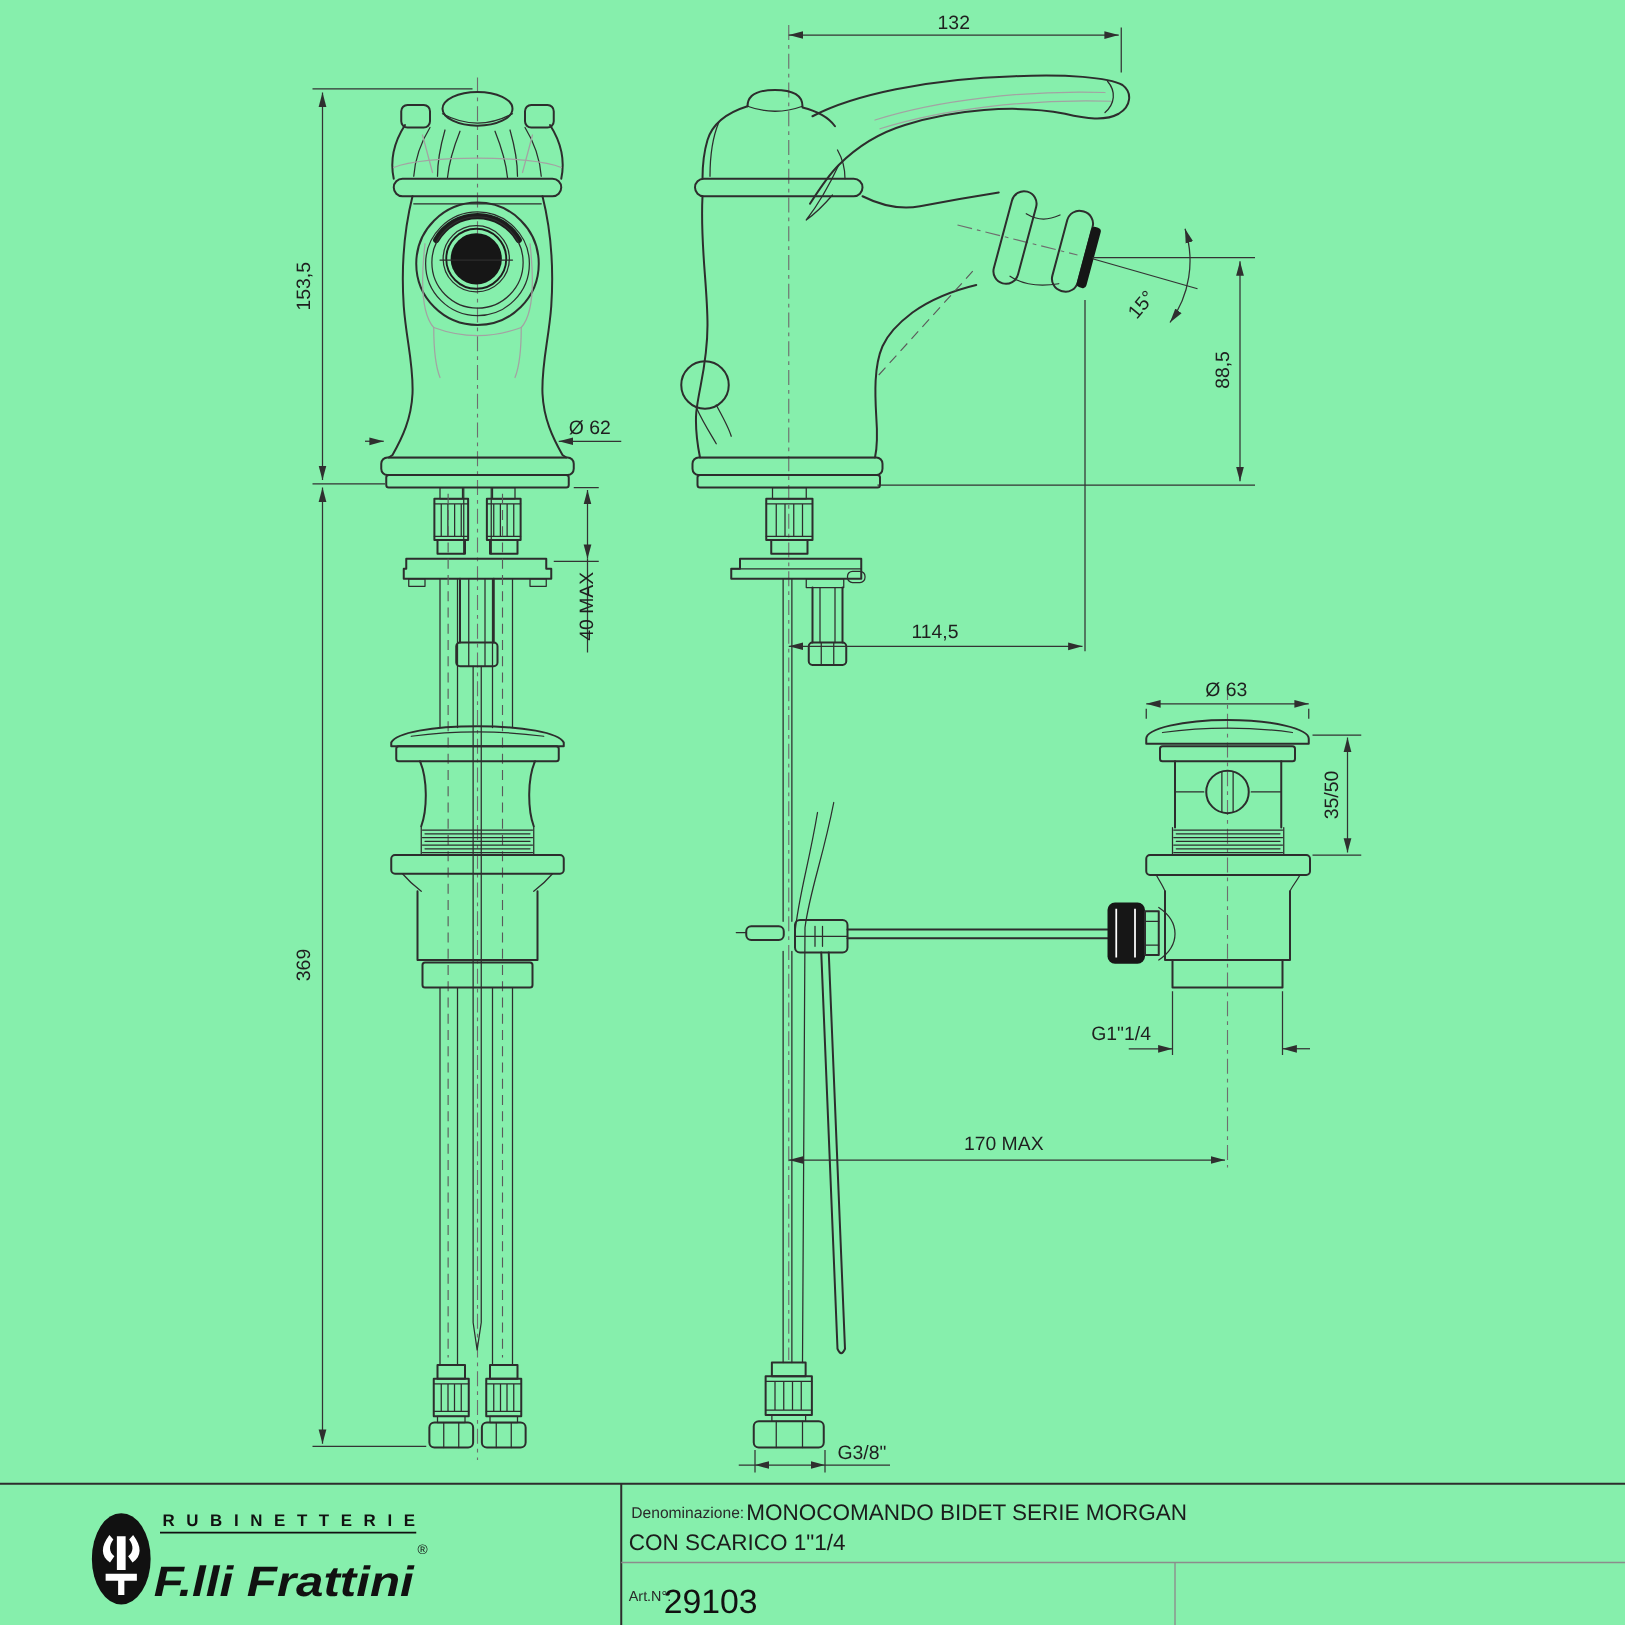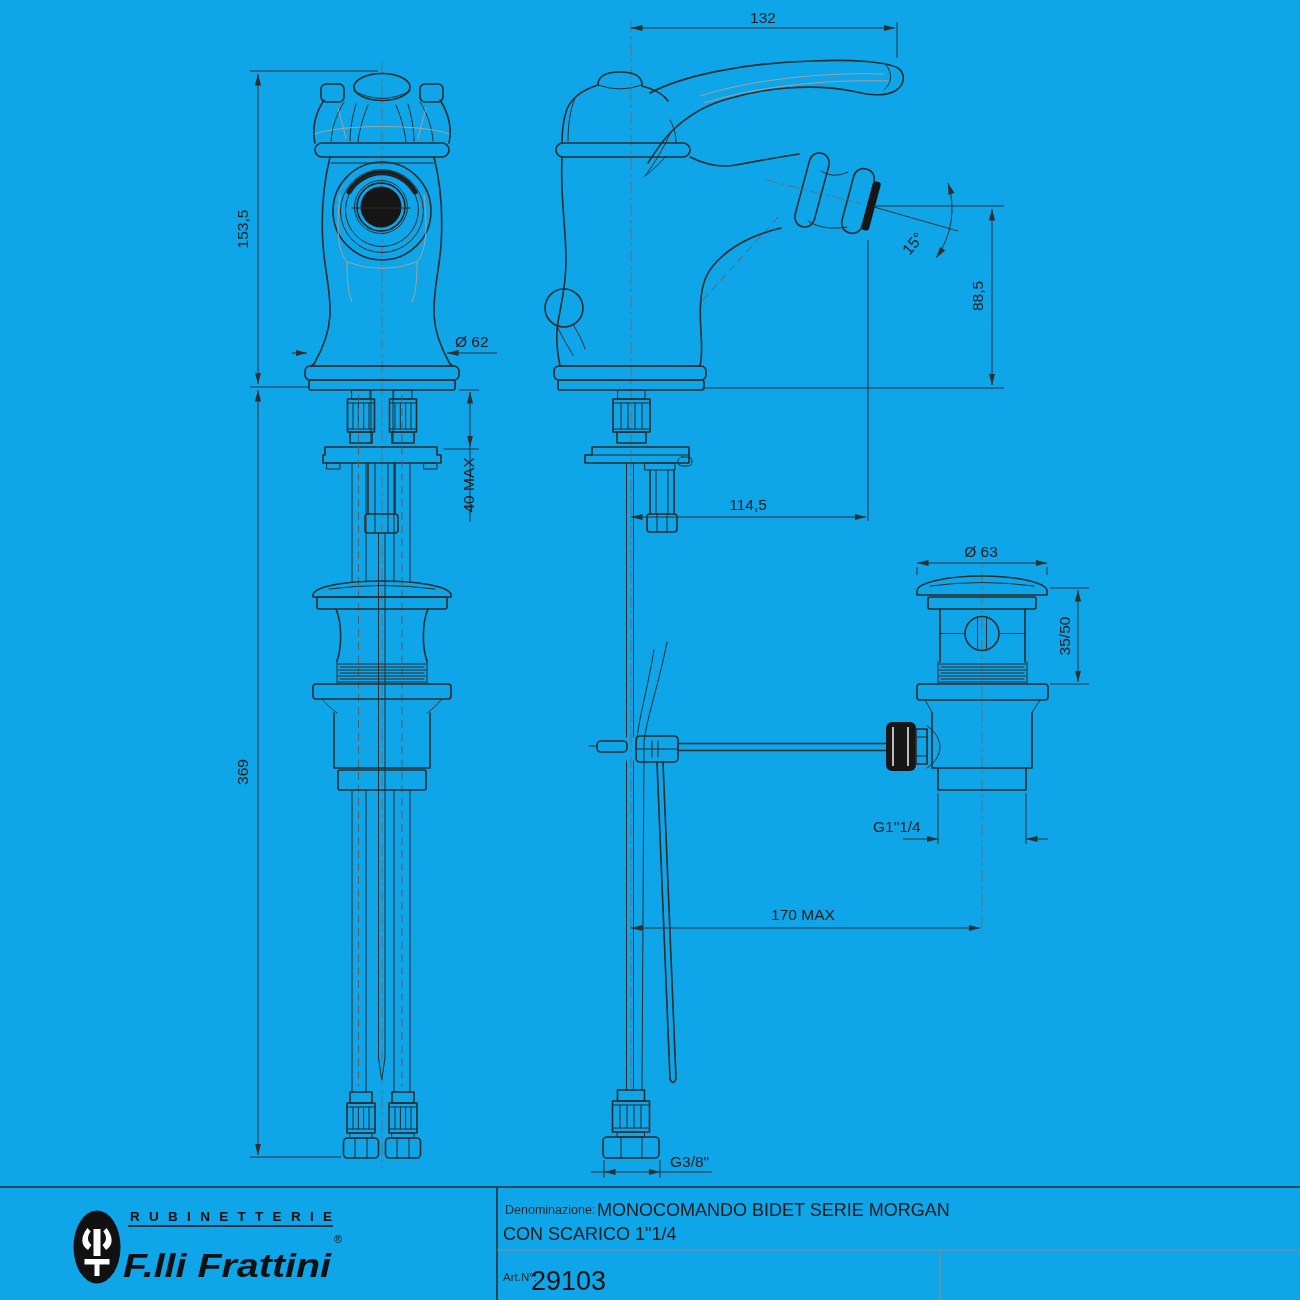--- a/index.html
+++ b/index.html
@@ -1,16 +1,16 @@
 <!DOCTYPE html>
 <html><head>
 <meta charset="utf-8">
 <style>
   html,body{margin:0;padding:0;background:#ffffff;}
-  .stage{width:1300px;height:1300px;position:relative;background:#0ea5e9;overflow:hidden;}
+  .stage{width:1300px;height:1300px;position:relative;background:#86efac;overflow:hidden;}
   svg{display:block;}
   
   .o  {fill:none;stroke:#2d2d2d;stroke-width:1.6;stroke-linejoin:round;stroke-linecap:round;}
   .t  {fill:none;stroke:#2d2d2d;stroke-width:1;stroke-linejoin:round;stroke-linecap:round;}
   .lg {fill:none;stroke:#a3a3a3;stroke-width:1;stroke-linejoin:round;stroke-linecap:round;}
   .dim{fill:none;stroke:#333333;stroke-width:1;}
   .cl {fill:none;stroke:#6e6e6e;stroke-width:.9;stroke-dasharray:12 4 3 4;}
   .hd {fill:none;stroke:#5a5a5a;stroke-width:.9;stroke-dasharray:8 5;}
   .blk{fill:#161616;stroke:none;}
   .wl {fill:none;stroke:#ffffff;stroke-width:1.4;}

